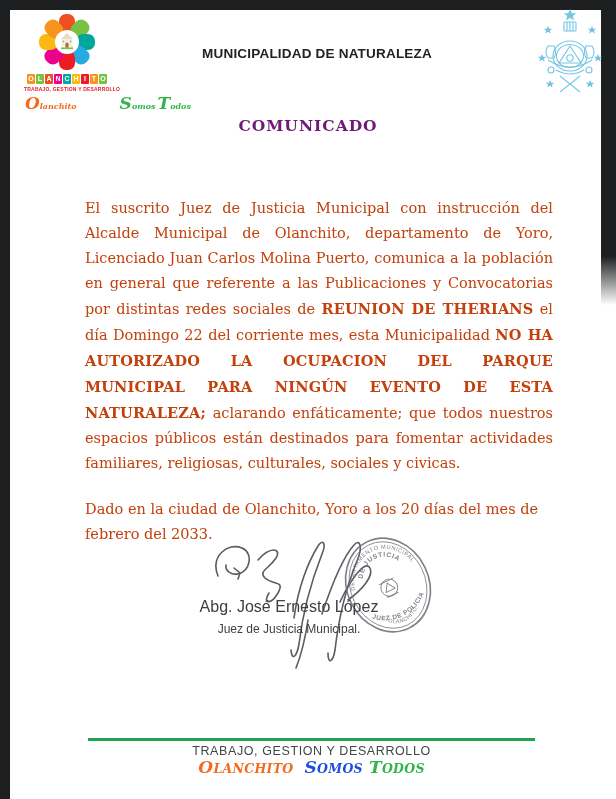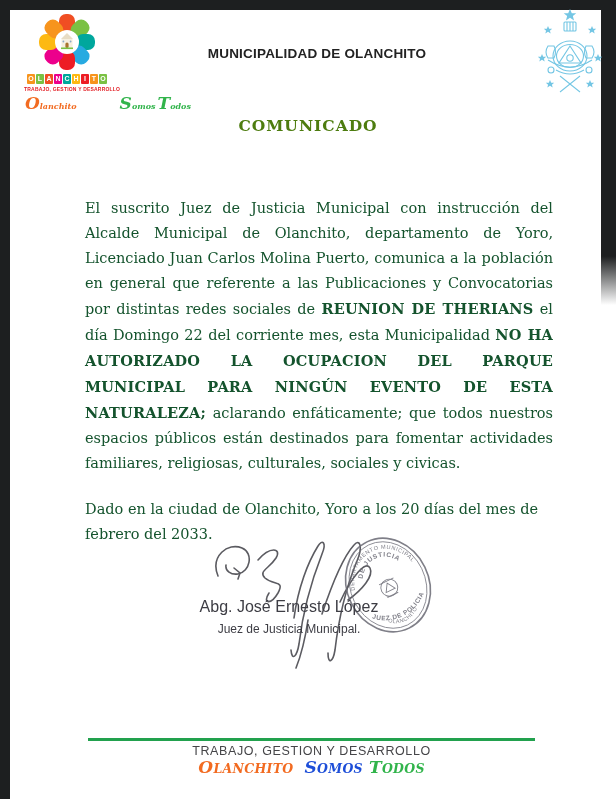--- a/index.html
+++ b/index.html
@@ -25,27 +25,27 @@
   .logo-slogan{font-size:8px;font-style:italic;font-weight:bold;margin-top:1px;white-space:nowrap;
     font-family:"DejaVu Serif", serif;}
   .logo-slogan .word{margin:0 1px;}
   .header-center{position:absolute;left:143px;top:46px;width:348px;text-align:center;color:#222;}
   .org-name{font-size:13.5px;font-weight:bold;letter-spacing:.2px;}
   .dept-name{font-size:12px;margin-top:3px;color:#2b2b2b;}
   .emblem{position:absolute;left:536px;top:8px;}
   .doc-title{
     position:absolute;left:0;top:116px;width:616px;text-align:center;
     font-family:"DejaVu Serif", serif;font-weight:bold;font-size:15.5px;
-    letter-spacing:1px;color:#4d7c0f;
+    letter-spacing:1px;color:#701a75;
   }
   
   .body-text{
     position:absolute;left:85px;top:196px;width:468px;
     font-family:"DejaVu Serif", serif;font-size:14.5px;line-height:25px;
-    color:#14532d;text-align:justify;
+    color:#c2410c;text-align:justify;
   }
   .body-text p{margin:0;}
   .body-text p + p{margin-top:21px;text-align:left;}
   .body-text b{letter-spacing:.2px;}
   
   .sign-block{position:absolute;left:199px;top:598px;width:180px;text-align:center;color:#3d3d44;}
   .sign-name{font-size:16px;}
   .sign-title{font-size:12px;margin-top:6px;}
   .sign-strokes{position:absolute;left:190px;top:528px;pointer-events:none;}
   .stamp{position:absolute;left:330px;top:525px;}
@@ -117,21 +117,21 @@
       <span style="background: rgb(253, 185, 19);">H</span>
       <span style="background: rgb(237, 28, 36);">I</span>
       <span style="background: rgb(247, 148, 29);">T</span>
       <span style="background: rgb(122, 193, 67);">O</span>
     </div>
   <div class="logo-tagline">TRABAJO, GESTION Y DESARROLLO</div>
   <div class="logo-slogan"><span class="word" style="color: rgb(242, 107, 33);"><span class="initial">O</span>lanchito</span><span class="word" style="color: rgb(49, 180, 75); margin-left: 42px;"><span class="initial">S</span>omos</span><span class="word" style="color: rgb(49, 180, 75);"><span class="initial">T</span>odos</span></div>
 </div>
 
 <div class="header-center">
-  <div class="org-name">MUNICIPALIDAD DE OLANCHITO</div>
+  <div class="org-name">MUNICIPALIDAD DE NATURALEZA</div>
 </div>
 
 <svg class="emblem" width="68" height="100" viewBox="0 0 68 100">
   <defs>
     <path id="st" d="M0,-4 L1.2,-1.2 L4.2,-1.2 L1.9,0.7 L2.7,3.6 L0,1.8 L-2.7,3.6 L-1.9,0.7 L-4.2,-1.2 L-1.2,-1.2 Z"></path>
   </defs>
   <g fill="#74c6e4" stroke="none">
     <use href="#st" transform="translate(34,7) scale(1.5)"></use>
     <use href="#st" transform="translate(12,22)"></use>
     <use href="#st" transform="translate(56,22)"></use>

